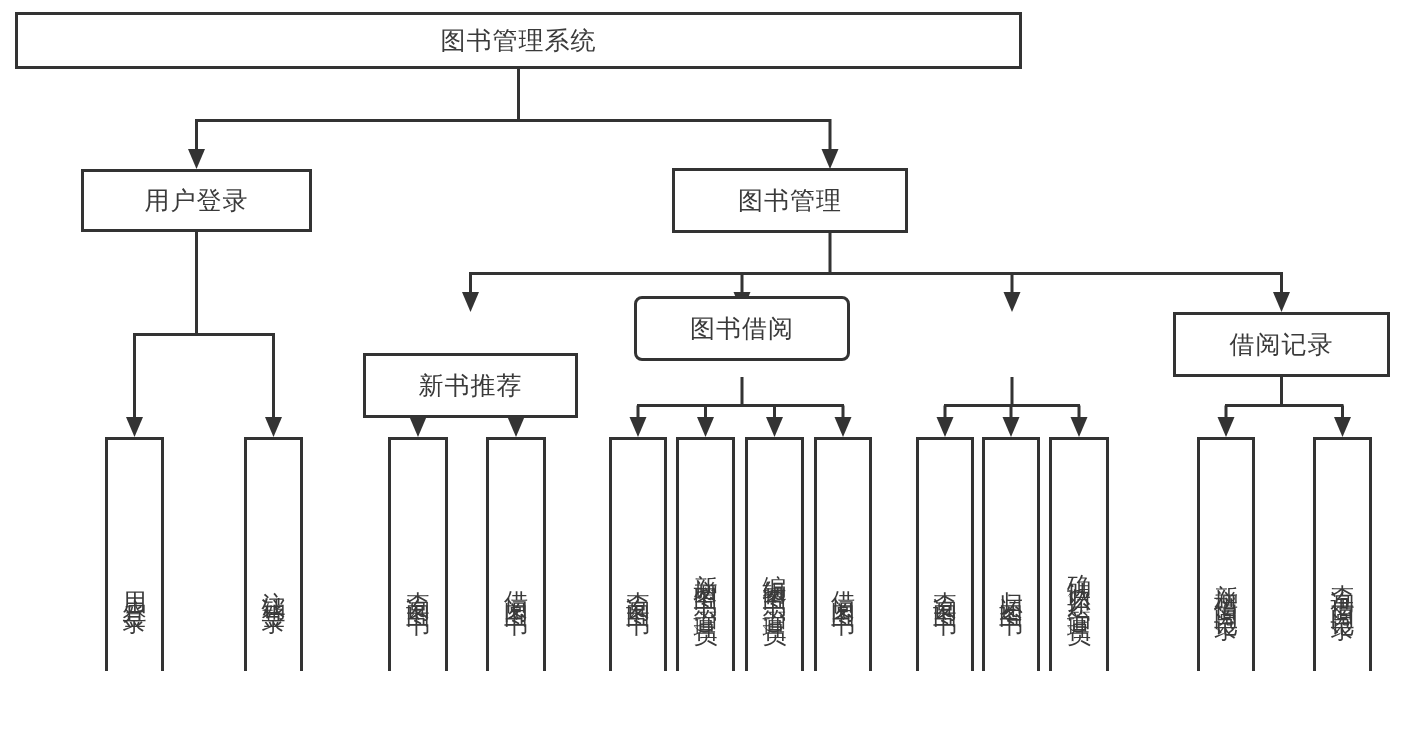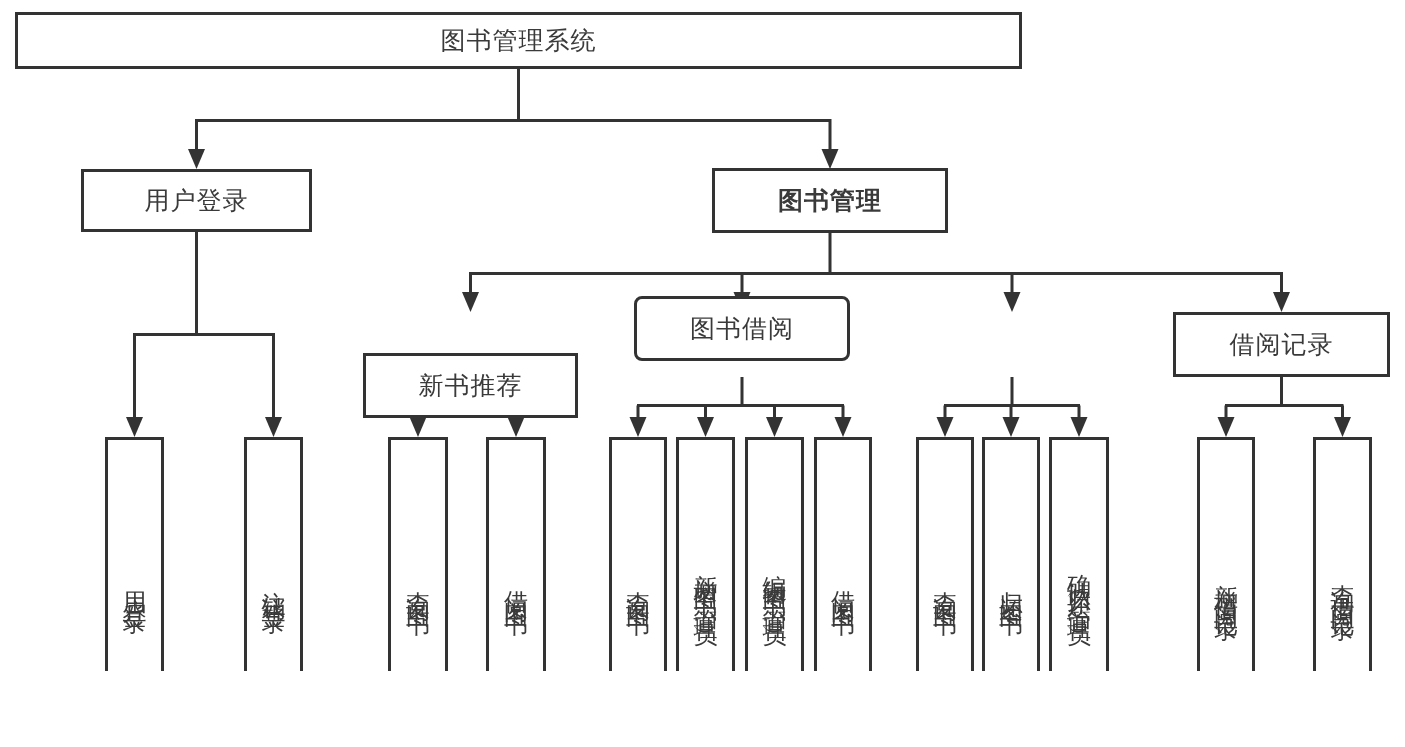--- a/index.html
+++ b/index.html
@@ -110,21 +110,21 @@
     <g>
       <path d="M1281.5 377 V407 M1225 405.5 H1343.5 M1226 405.5 V418 M1342.5 405.5 V418"></path>
       <polygon points="1217.5,417 1234.5,417 1226,437"></polygon>
       <polygon points="1334,417 1351,417 1342.5,437"></polygon>
     </g>
   </svg>
 
   <div class="box h-label" style="left:15px;top:12px;width:1007px;height:57px;">图书管理系统</div>
 
   <div class="box h-label" style="left:81px;top:169px;width:231px;height:63px;">用户登录</div>
-  <div class="box h-label" style="left:712px;top:168px;width:236px;height:65px;font-weight:bold;">图书管理</div>
+  <div class="box h-label" style="left:672px;top:168px;width:236px;height:65px;">图书管理</div>
 
   <div class="box h-label" style="left:363px;top:312px;width:215px;height:65px;margin-top:41px;">新书推荐</div>
   <div class="box h-label" style="left:634px;top:296px;width:216px;height:65px;border-radius:8px;">图书借阅</div>
   <div class="box h-label" style="left:1173px;top:312px;width:217px;height:65px;text-align:center;">借阅记录</div>
 
   <div class="box" style="left:105px;top:437px;width:59px;height:298px;">
     <span class="vtext">用户登录</span>
   </div>
   <div class="box" style="left:244px;top:437px;width:59px;height:298px;">
     <span class="vtext">注销登录</span>

